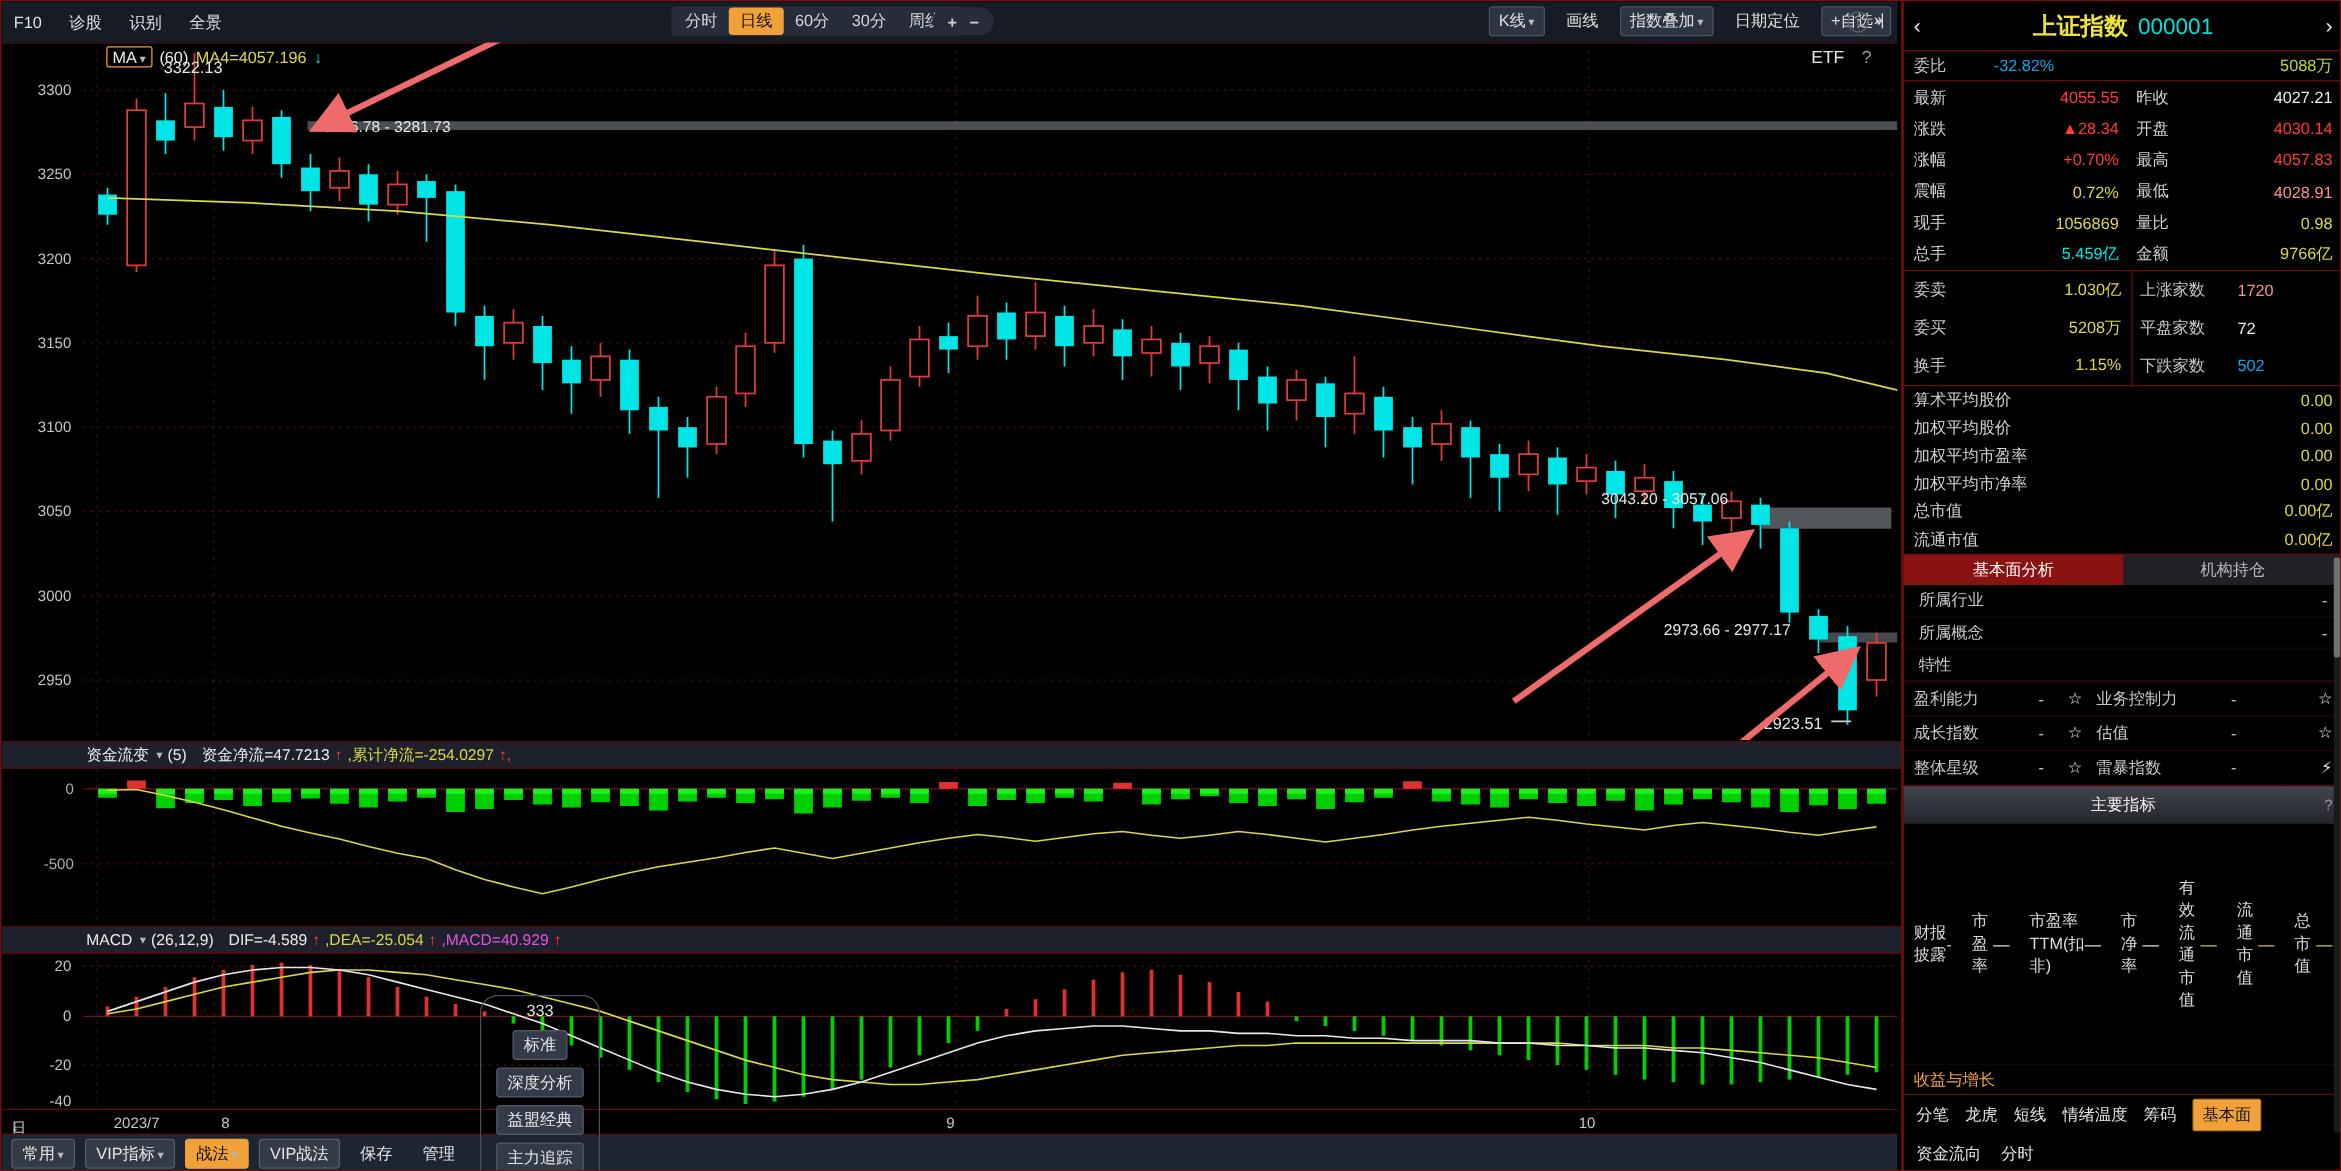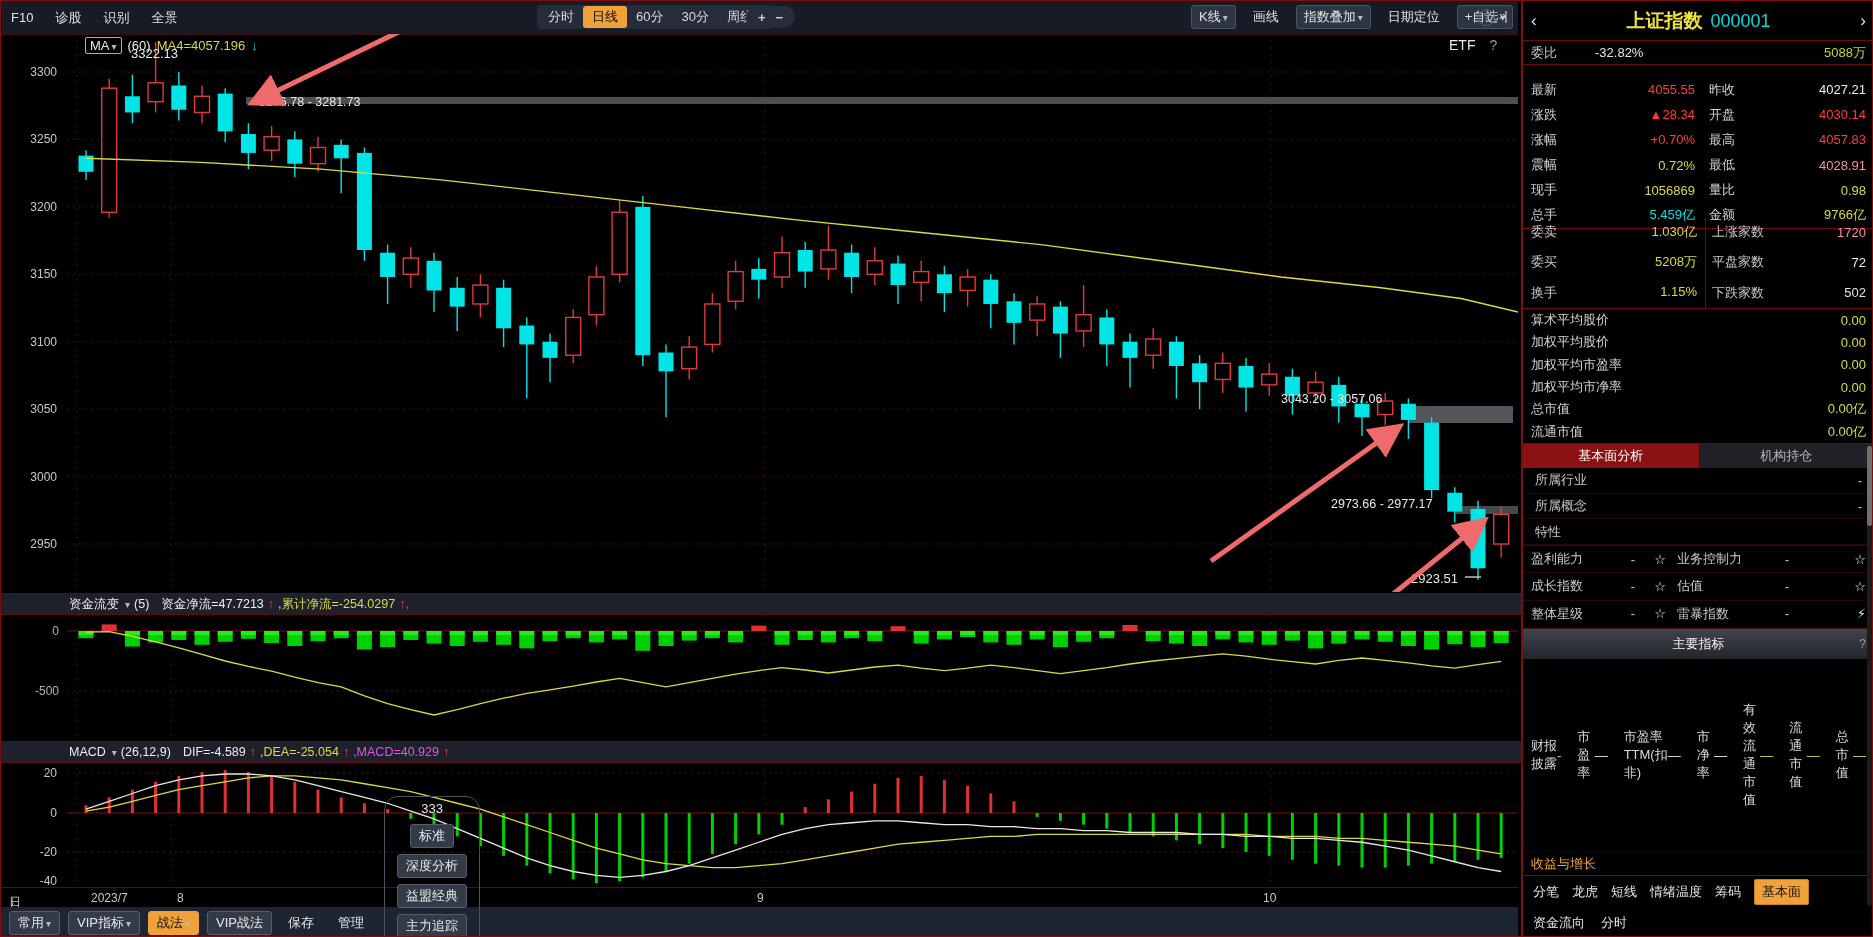--- a/index.html
+++ b/index.html
@@ -18,21 +18,21 @@
   .tbtn.boxed{background:#2e3542;border:1px solid #4a5364;border-radius:3px;}
   .dd{font-size:10px;color:#b8b8b8;margin-left:2px;}
   #tb-help{left:1477px;top:8px;color:#9aa0aa;border:1px solid #5a6069;border-radius:50%;width:15px;height:15px;line-height:15px;text-align:center;font-size:11px;}
   #tb-collapse{left:1498px;top:7px;color:#d8d8d8;font-size:13px;letter-spacing:-2px;}
   
   #ma-row{left:84px;top:35px;height:18px;display:flex;align-items:center;gap:6px;font-size:13px;}
   #ma-btn{border:1px solid #f0a139;color:#e8e8e8;padding:0 4px;border-radius:2px;}
   #etf-wrap{left:1448px;top:36px;display:flex;gap:14px;font-size:14px;color:#e8e8e8;}
   #etf-help{color:#9a9a9a;}
   .c-white{color:#ececec;}.c-yellow{color:#d9d945;}.c-cyan{color:#00e5e5;}
-  .c-red{color:#ff3b3b;}.c-pink{color:#ff8f8f;}.c-green{color:#e5e5e5;}
+  .c-red{color:#ff3b3b;}.c-pink{color:#ff8f8f;}.c-green{color:#0ea5e9;}
   .c-yg{color:#b7d837;}.c-orange{color:#f0a139;}.c-magenta{color:#e055e0;}.c-gray{color:#c8c8c8;}
   
   .pane-header{left:0;width:1724px;height:22px;background:#1e212b;border-top:1px solid #5c0a0a;border-bottom:1px solid #5c0a0a;display:flex;align-items:center;font-size:12.5px;padding-left:68px;box-sizing:border-box;gap:4px;}
   .pane-controls{position:absolute;right:8px;top:0;height:22px;display:flex;align-items:center;gap:7px;color:#8f96a3;font-size:12px;}
   
   #xaxis{left:0;top:886px;width:1517px;height:20px;color:#c8c8c8;font-size:12px;border-top:1px solid #5c0a0a;}
   #xaxis span{position:absolute;top:3px;}
   
   #bottombar{left:0;top:906px;width:1517px;height:31px;background:#1d2432;border-top:1px solid #5c0a0a;display:flex;align-items:center;font-size:13px;gap:8px;padding-left:8px;box-sizing:border-box;}
   .bbtn{background:#343b48;border:1px solid #555d6b;border-radius:3px;color:#e6e6e6;padding:2px 8px;cursor:pointer;white-space:nowrap;}
@@ -42,32 +42,32 @@
   
   #rpanel{left:1520px;top:0;width:353px;height:937px;background:#000;border-left:2px solid #7e0e0e;box-sizing:border-box;font-size:13px;color:#c8c8c8;}
   .rp-sec{left:0;width:351px;box-sizing:border-box;}
   #rp-header{top:0;height:40px;border-bottom:1px solid #6e0a0a;display:flex;align-items:center;justify-content:space-between;padding:0 8px;}
   #rp-title{color:#f0e23c;font-size:19px;font-weight:bold;}
   #rp-code{color:#00dcdc;font-size:18px;margin-left:8px;}
   .rp-nav{color:#e8e8e8;font-size:17px;cursor:pointer;}
   #rp-weibi{top:40px;height:24px;border-bottom:1px solid #6e0a0a;display:flex;align-items:center;padding:0 8px;}
   #rp-weibi .wb-val{margin-left:38px;}
   #rp-weibi .wb-extra{margin-left:auto;}
-  #rp-quotes{top:76px;height:152px;border-bottom:1px solid #6e0a0a;display:flex;flex-direction:column;}
+  #rp-quotes{top:64px;height:152px;border-bottom:1px solid #6e0a0a;display:flex;flex-direction:column;}
   .qrow{flex:1;display:flex;align-items:center;padding:0 8px;}
   .qrow .ql1{width:54px;color:#d2d2d2;}
   .qrow .qv1{width:110px;text-align:right;}
   .qrow .ql2{width:74px;padding-left:14px;color:#d2d2d2;}
   .qrow .qv2{flex:1;text-align:right;}
   #rp-orders{top:216px;height:92px;border-bottom:1px solid #6e0a0a;display:flex;flex-direction:column;}
   .orow{flex:1;display:flex;align-items:center;}
   .orow .oleft{width:182px;display:flex;padding:0 8px;box-sizing:border-box;}
   .orow .oright{flex:1;display:flex;border-left:1px solid #6e0a0a;padding:0 8px 0 6px;height:100%;align-items:center;}
   .orow .ql1{width:46px;}.orow .qv1{flex:1;text-align:right;}
-  .orow .ql2{width:78px;}.orow .qv2{flex:1;text-align:right;}
+  .orow .ql2{width:78px;}.orow .qv2{flex:1;}
   #rp-avgs{top:308px;height:135px;border-bottom:1px solid #6e0a0a;display:flex;flex-direction:column;}
   .arow{flex:1;display:flex;align-items:center;padding:0 8px;}
   .arow .al{flex:1;color:#d2d2d2;}
   #rp-tabs{top:443px;height:24px;display:flex;}
   .rtab{flex:1;display:flex;align-items:center;justify-content:center;background:#1f2127;color:#b8b8b8;cursor:pointer;}
   .rtab.active{background:#8a1212;color:#fff;}
   #rp-info{top:467px;height:78px;display:flex;flex-direction:column;border-bottom:1px solid #3a0707;}
   .irow{flex:1;display:flex;align-items:center;padding:0 12px;border-bottom:1px solid #260505;}
   .irow .il{flex:1;}
   #rp-stars{top:545px;height:83px;display:flex;flex-direction:column;border-bottom:1px solid #3a0707;}

